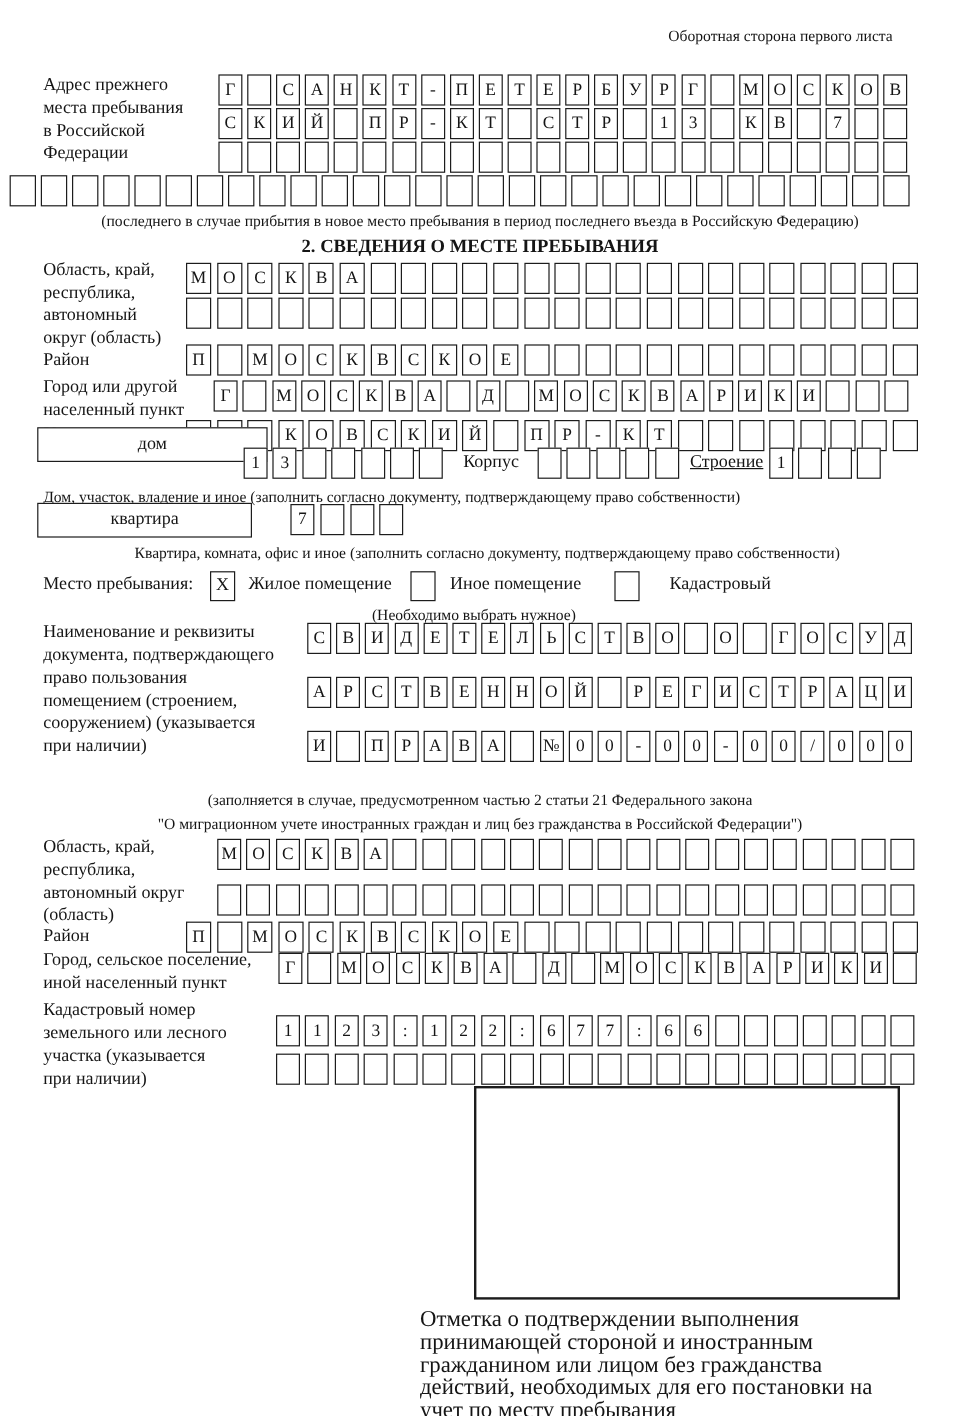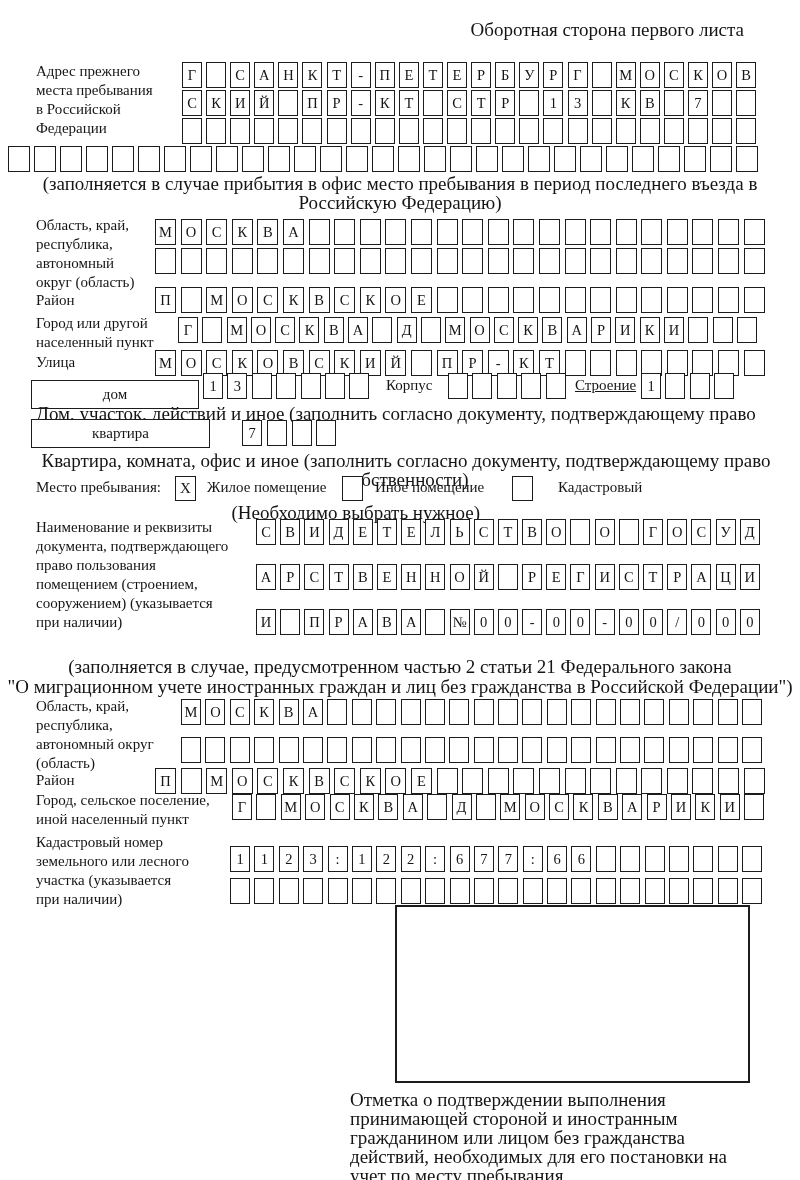--- a/index.html
+++ b/index.html
@@ -3,21 +3,21 @@
 <meta charset="utf-8">
 <style>
   html,body{margin:0;padding:0;background:#fff;}
   .page{
     position:relative;width:800px;height:1180px;background:#fff;
     font-family:"Liberation Serif","DejaVu Serif",serif;color:#151515;
     overflow:hidden;
   }
   .abs{position:absolute;}
   .lbl{font-size:15px;line-height:19px;white-space:pre-line;}
-  .note{font-size:19px;line-height:19px;}
+  .note{font-size:13px;line-height:19px;}
   .center{text-align:center;width:800px;left:0;}
   .title{font-weight:bold;font-size:15.5px;}
   .cells{display:flex;column-gap:var(--g,4.5px);}
   .cell{
     width:var(--w,20px);height:var(--h,26px);box-sizing:border-box;
     border:1.7px solid #1c1c1c;display:flex;align-items:center;justify-content:center;
     font-size:14.5px;line-height:1;background:#fff;
   }
   .widebox{
     box-sizing:border-box;border:1.8px solid #1c1c1c;height:29px;
@@ -142,22 +142,23 @@
       <span class="cell"></span>
       <span class="cell"></span>
       <span class="cell"></span>
       <span class="cell"></span>
       <span class="cell"></span>
       <span class="cell"></span>
       <span class="cell"></span>
       <span class="cell"></span>
       <span class="cell"></span>
     </div>
-  <div class="abs note center" style="top:174px;">(заполняется в случае прибытия в офис место пребывания в период последнего въезда в Российскую Федерацию)</div>
-
+  <div class="abs note center" style="top:174px;">(последнего в случае прибытия в новое место пребывания в период последнего въезда в Российскую Федерацию)</div>
+
+  <div class="abs title center" style="top:197px;">2. СВЕДЕНИЯ О МЕСТЕ ПРЕБЫВАНИЯ</div>
 
   <div class="abs lbl" style="left:36px;top:216px;width:118px;">Область, край,
 республика,
 автономный
 округ (область)</div>
   <div class="abs cells" style="left:155px;top:219px;--w:21px;--g:4.6px;">
       <span class="cell">М</span>
       <span class="cell">О</span>
       <span class="cell">С</span>
       <span class="cell">К</span>
@@ -287,21 +288,21 @@
       <span class="cell"></span>
       <span class="cell"></span>
       <span class="cell"></span>
       <span class="cell"></span>
       <span class="cell"></span>
       <span class="cell"></span>
       <span class="cell"></span>
       <span class="cell"></span>
     </div>
 
-  <div class="abs widebox" style="left:31px;top:380px;width:168px;">дом</div>
+  <div class="abs widebox" style="left:31px;top:356px;width:192px;">дом</div>
   <div class="abs cells" style="left:203px;top:373px;--w:20px;--g:4.4px;">
       <span class="cell">1</span>
       <span class="cell">3</span>
       <span class="cell"></span>
       <span class="cell"></span>
       <span class="cell"></span>
       <span class="cell"></span>
       <span class="cell"></span>
     </div>
   <div class="abs lbl" style="left:386px;top:376px;">Корпус</div>
@@ -312,21 +313,21 @@
       <span class="cell"></span>
       <span class="cell"></span>
     </div>
   <div class="abs lbl" style="left:575px;top:376px;text-decoration:underline;">Строение</div>
   <div class="abs cells" style="left:641px;top:373px;--w:20px;--g:4.4px;">
       <span class="cell">1</span>
       <span class="cell"></span>
       <span class="cell"></span>
       <span class="cell"></span>
     </div>
-  <div class="abs note" style="left:36px;top:404px;width:740px;">Дом, участок, действий и иное (заполнить согласно документу, подтверждающему право собственности)</div>
+  <div class="abs note" style="left:36px;top:404px;width:740px;">Дом, участок, владение и иное (заполнить согласно документу, подтверждающему право собственности)</div>
 
   <div class="abs widebox" style="left:31px;top:419px;width:179px;">квартира</div>
   <div class="abs cells" style="left:242px;top:420px;--w:20px;--g:4.8px;">
       <span class="cell">7</span>
       <span class="cell"></span>
       <span class="cell"></span>
       <span class="cell"></span>
     </div>
   <div class="abs note" style="left:36px;top:451px;width:740px;text-align:center;">Квартира, комната, офис и иное (заполнить согласно документу, подтверждающему право собственности)</div>
 

